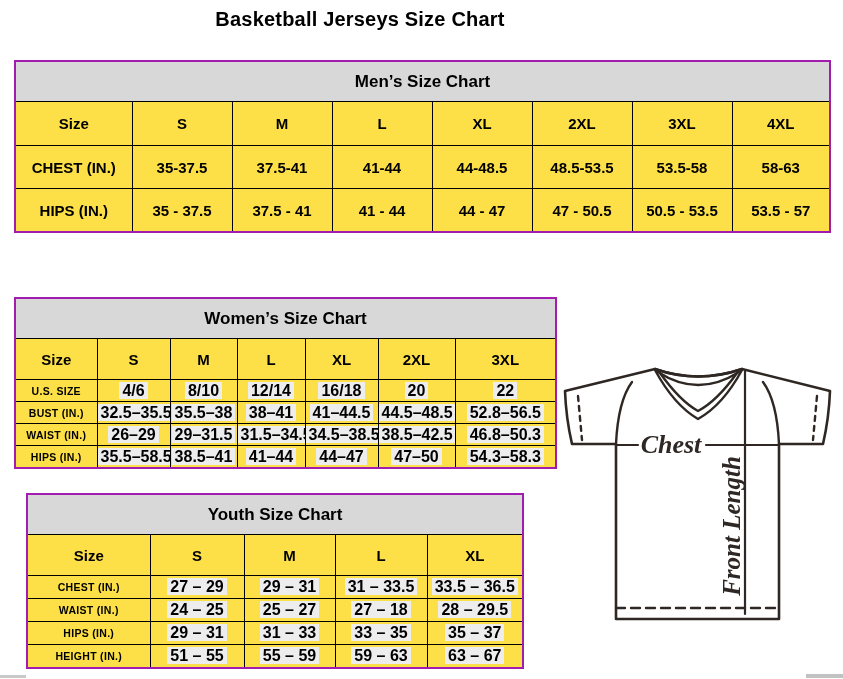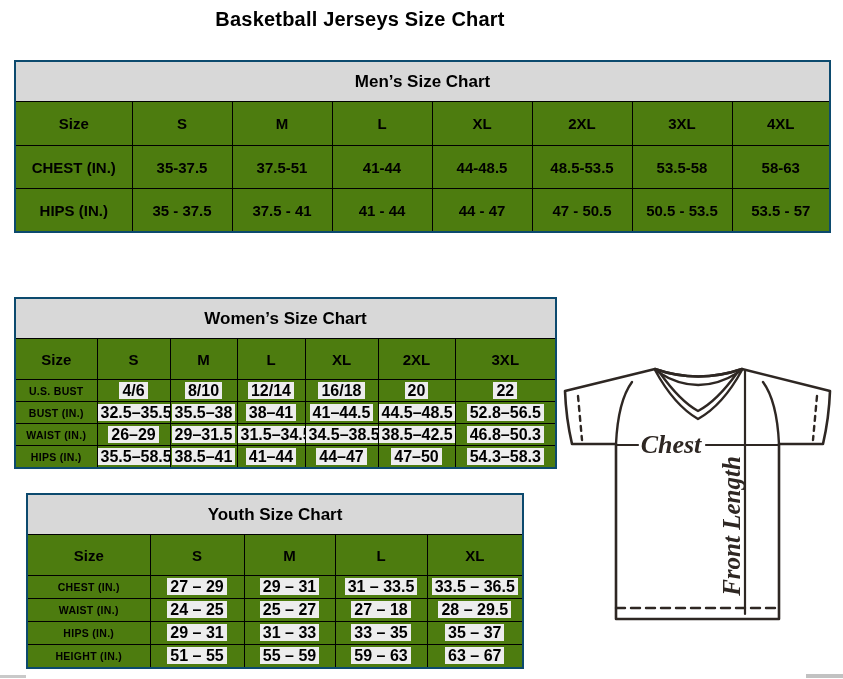--- a/index.html
+++ b/index.html
@@ -6,21 +6,21 @@
   body{
     width:843px;height:679px;position:relative;background:#ffffff;
     font-family:"Liberation Sans",sans-serif;color:#000;overflow:hidden;
   }
   .page-title{
     position:absolute;top:8px;left:0;width:720px;text-align:center;
     font-size:20px;font-weight:bold;letter-spacing:0.2px;
   }
   table.size-table{
     position:absolute;border-collapse:collapse;table-layout:fixed;
-    border:2px solid #0c4a6e;background:#4d7c0f;
+    border:2px solid #a21caf;background:#fde047;
   }
   table.size-table td{
     border:1px solid #000;text-align:center;vertical-align:middle;
     font-weight:bold;padding:0;overflow:hidden;white-space:nowrap;
   }
   tr.head-row td{
     background:var(--header-bg,#d8d8d8);font-size:17px;height:39px;
   }
   tr.size-row td{font-size:15px;}
   .mens tr.size-row td{height:43px;}
@@ -66,21 +66,21 @@
         <td>L</td>
         <td>XL</td>
         <td>2XL</td>
         <td>3XL</td>
         <td>4XL</td>
       </tr>
     <tr class="data-row">
       <td class="lbl">CHEST (IN.)</td>
 
     <td>35-37.5</td>
-        <td>37.5-51</td>
+        <td>37.5-41</td>
         <td>41-44</td>
         <td>44-48.5</td>
         <td>48.5-53.5</td>
         <td>53.5-58</td>
         <td>58-63</td>
       </tr>
     <tr class="data-row">
       <td class="lbl">HIPS (IN.)</td>
 
     <td>35 - 37.5</td>
@@ -112,21 +112,21 @@
       <td class="lbl">Size</td>
 
     <td>S</td>
         <td>M</td>
         <td>L</td>
         <td>XL</td>
         <td>2XL</td>
         <td>3XL</td>
       </tr>
     <tr class="small-row">
-      <td class="lbl">U.S. BUST</td>
+      <td class="lbl">U.S. SIZE</td>
 
     <td><span class="hl">4/6</span></td>
         <td><span class="hl">8/10</span></td>
         <td><span class="hl">12/14</span></td>
         <td><span class="hl">16/18</span></td>
         <td><span class="hl">20</span></td>
         <td><span class="hl">22</span></td>
       </tr>
     <tr class="small-row">
       <td class="lbl">BUST (IN.)</td>

